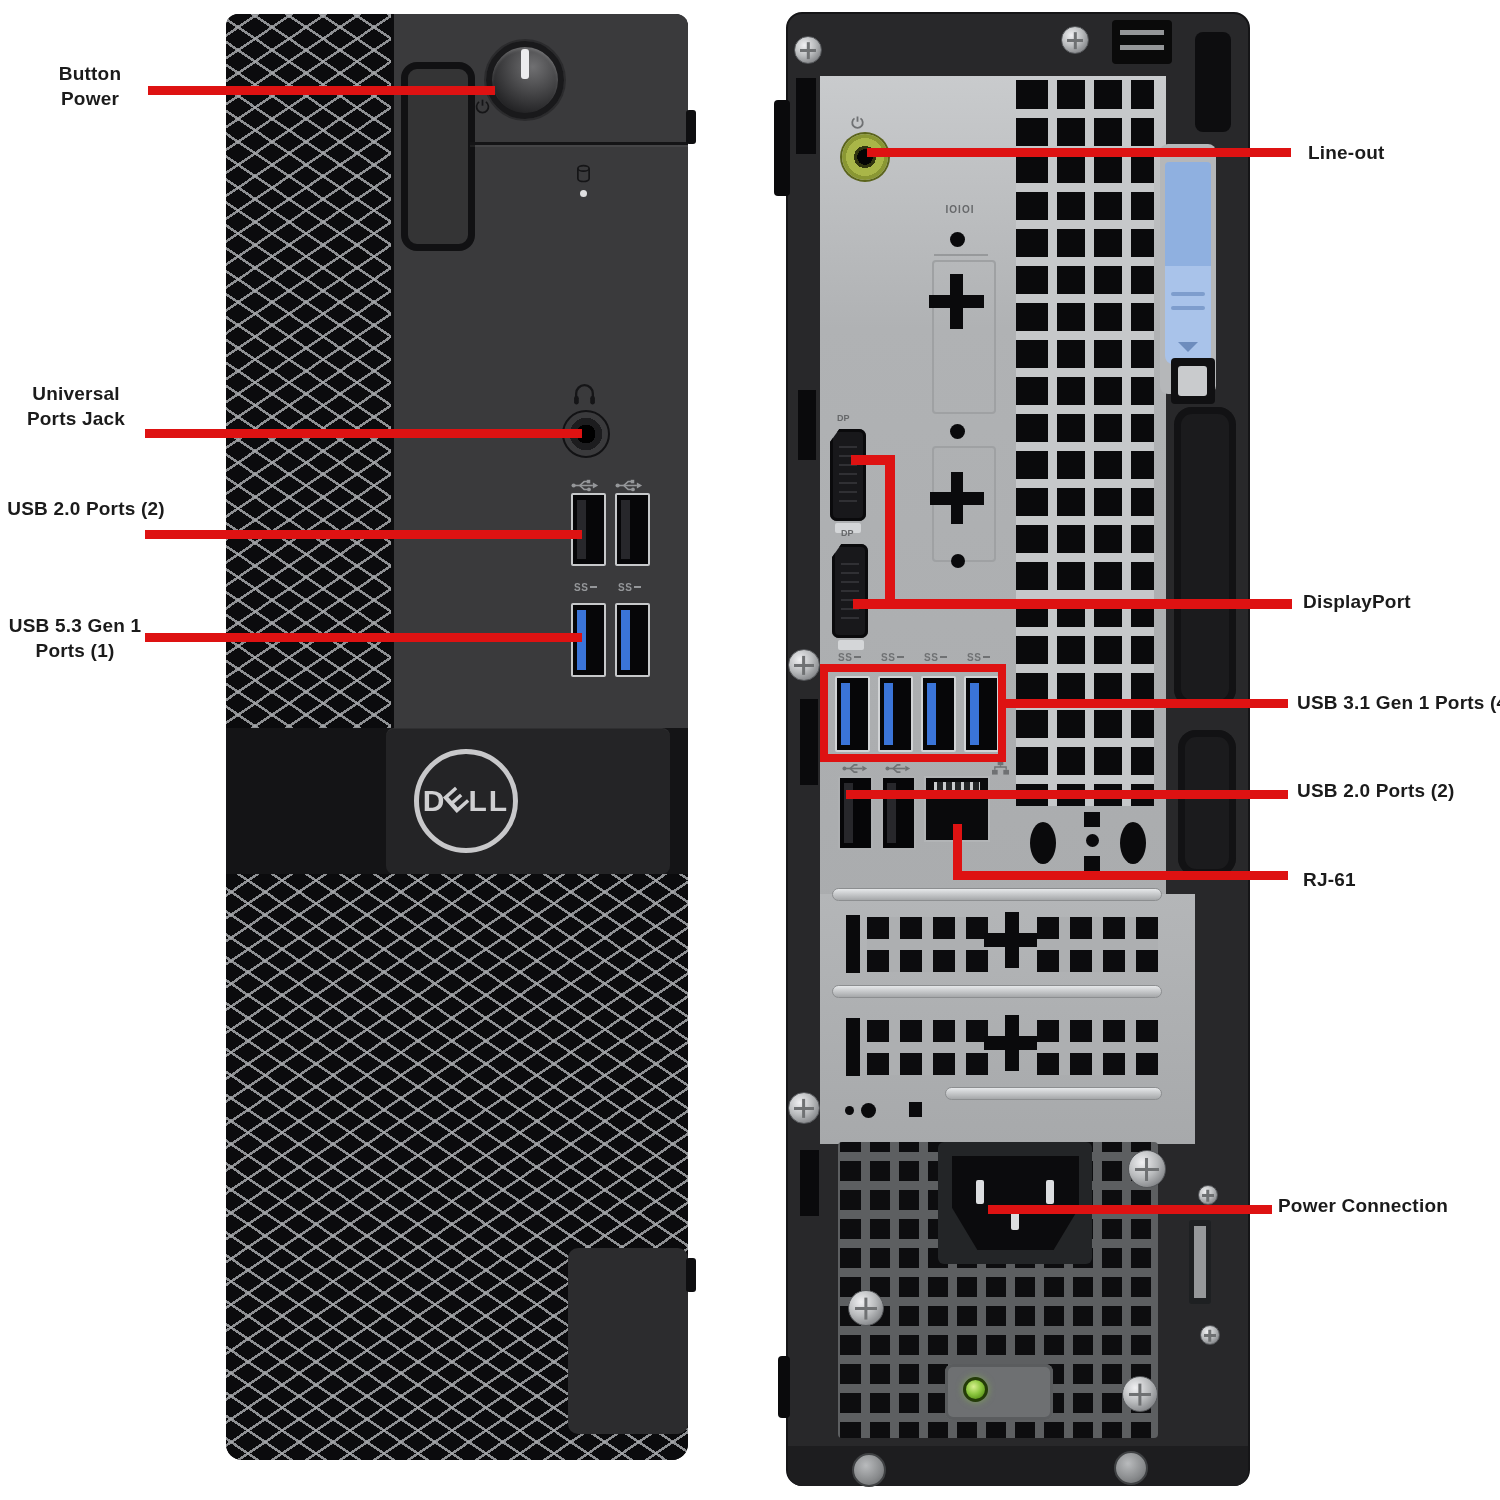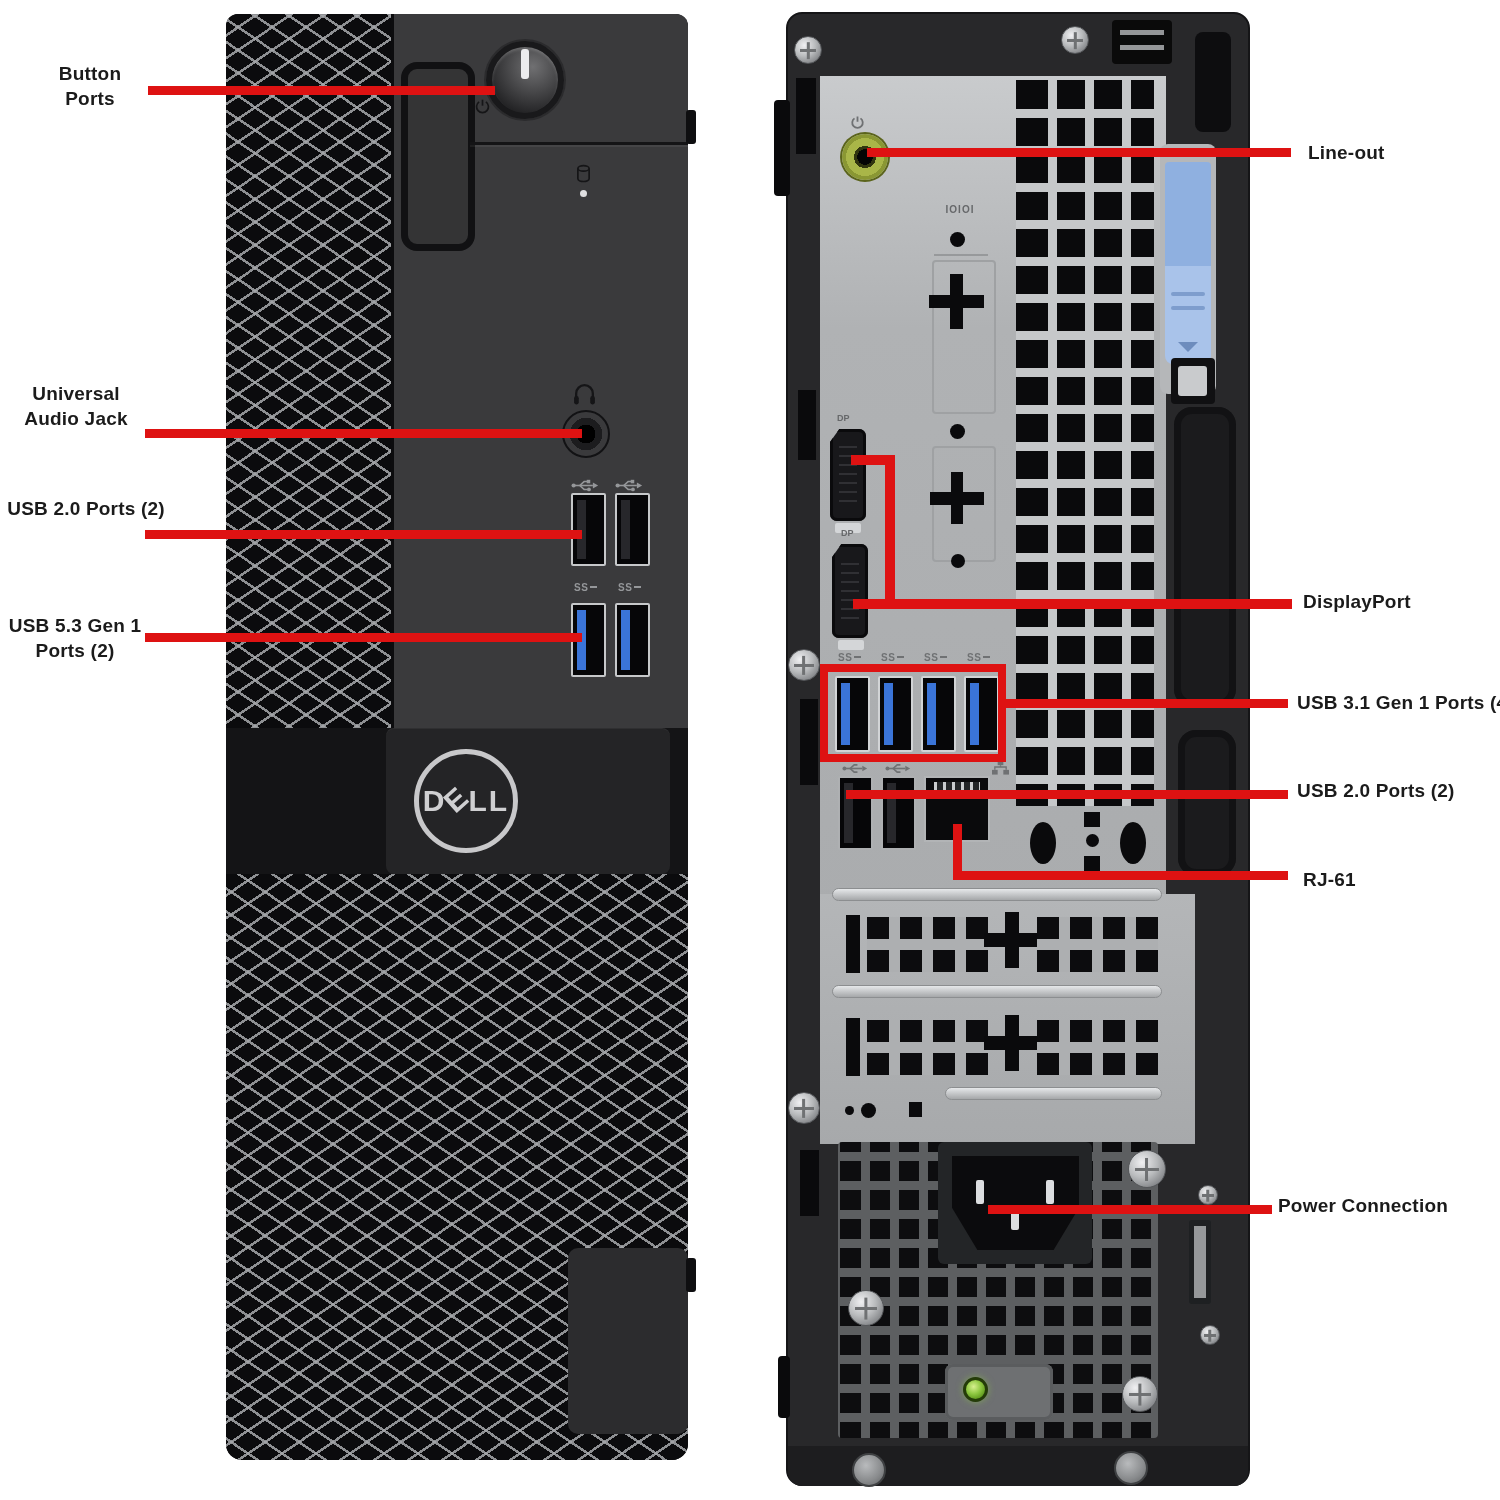--- a/index.html
+++ b/index.html
@@ -400,32 +400,32 @@
   <div class="red" style="left:853px;top:599px;width:439px;height:10px"></div>
   <div class="redbox" style="left:820px;top:664px;width:186px;height:98px"></div>
   <div class="red" style="left:1002px;top:699px;width:286px;height:9px"></div>
   <div class="red" style="left:846px;top:790px;width:442px;height:9px"></div>
   <div class="red" style="left:953px;top:824px;width:9px;height:54px"></div>
   <div class="red" style="left:953px;top:871px;width:335px;height:9px"></div>
   <div class="red" style="left:988px;top:1205px;width:284px;height:9px"></div>
 
   <div class="label" style="left:28px;top:62px;width:124px">
     <div>Button</div>
-    <div>Ports</div>
+    <div>Power</div>
   </div>
   <div class="label" style="left:0px;top:382px;width:152px">
     <div>Universal</div>
-    <div>Audio Jack</div>
+    <div>Ports Jack</div>
   </div>
   <div class="label" style="left:0px;top:497px;width:172px">
     <div>USB 2.0 Ports (2)</div>
   </div>
   <div class="label" style="left:0px;top:614px;width:150px">
     <div>USB 5.3 Gen 1</div>
-    <div>Ports (2)</div>
+    <div>Ports (1)</div>
   </div>
 
   <div class="label rt" style="left:1308px;top:141px">Line-out</div>
   <div class="label rt" style="left:1303px;top:590px">DisplayPort</div>
   <div class="label rt" style="left:1297px;top:691px">USB 3.1 Gen 1 Ports (4)</div>
   <div class="label rt" style="left:1297px;top:779px">USB 2.0 Ports (2)</div>
   <div class="label rt" style="left:1303px;top:868px">RJ-61</div>
   <div class="label rt" style="left:1278px;top:1194px">Power Connection</div>
 
 </div>

